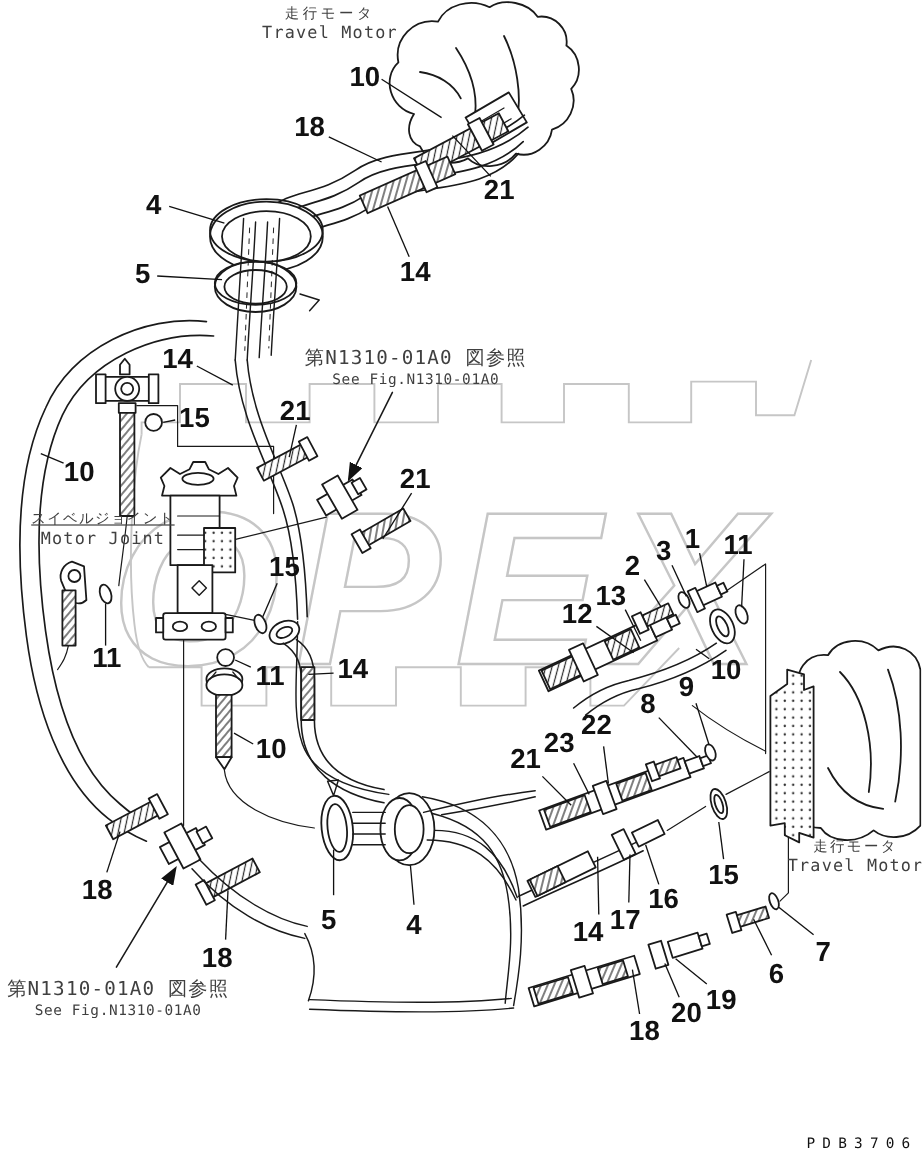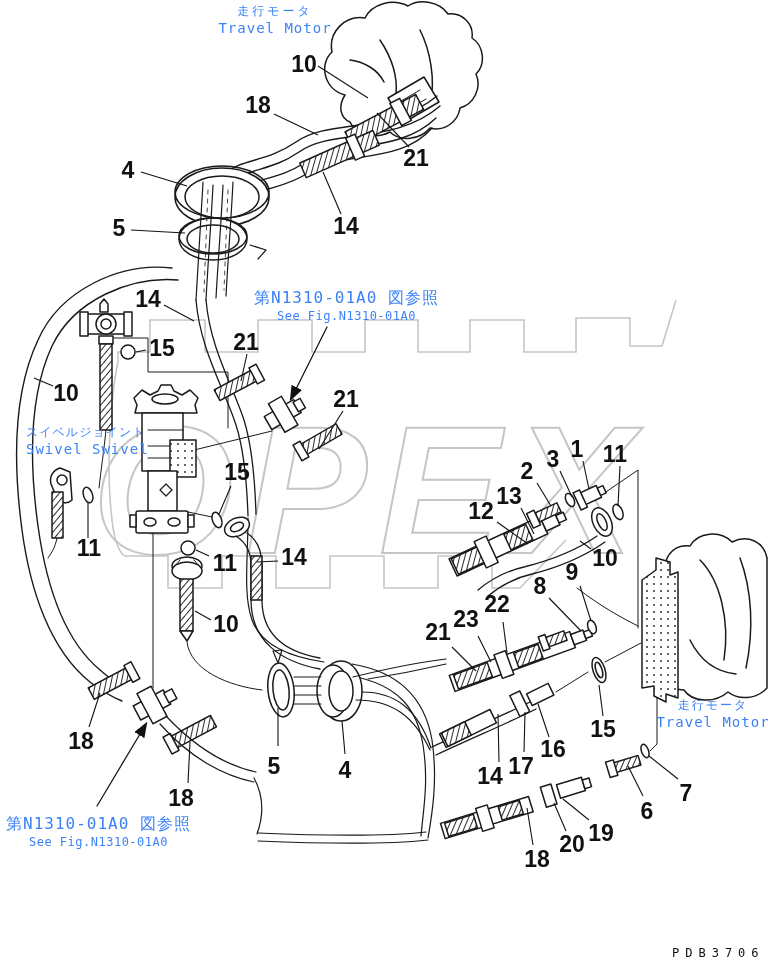--- a/index.html
+++ b/index.html
@@ -1,19 +1,19 @@
 <!DOCTYPE html>
 <html><head>
 <meta charset="utf-8">
 <style>
   html,body{margin:0;padding:0;background:#fff;}
   #page{position:relative;width:768px;height:967px;background:#fff;overflow:hidden;
         font-family:"Liberation Sans",sans-serif;}
   #diagram{position:absolute;left:0;top:0;}
-  .lbl{position:absolute;color:#3b82f6;line-height:1.25;white-space:nowrap;}
+  .lbl{position:absolute;color:#404040;line-height:1.25;white-space:nowrap;}
   .jp{display:block;font:12px "DejaVu Sans Mono",monospace;letter-spacing:3px;}
   .en{display:block;font:14px "DejaVu Sans Mono",monospace;letter-spacing:1px;text-align:center;}
   .ref .jp{font-size:16px;letter-spacing:1px;}
   .ref .en{font-size:12px;letter-spacing:0.5px;}
   .center{text-align:center;}
   .callout{font:bold 23px "Liberation Sans",sans-serif;fill:#111;text-anchor:middle;}
   .leader{stroke:#111;stroke-width:1.1;fill:none;}
   .code{font:12px "DejaVu Sans Mono",monospace;letter-spacing:6px;color:#111;}
 </style>
 </head>
@@ -403,22 +403,22 @@
   <span class="jp">走行モータ</span>
   <span class="en">Travel Motor</span>
 </div>
 
 <div class="lbl ref" style="left:254px;top:288px;">
   <span class="jp">第N1310-01A0 図参照</span>
   <span class="en">See Fig.N1310-01A0</span>
 </div>
 
 <div class="lbl" style="left:26px;top:424px;">
-  <span class="jp" style="letter-spacing:1px;">スイベルジョイント</span>
-  <span class="en">Swivel Swivel</span>
+  <span class="jp" style="letter-spacing:1px;text-decoration:underline;">スイベルジョイント</span>
+  <span class="en">Motor Joint</span>
 </div>
 
 <div class="lbl center" style="left:656px;top:697px;width:114px;">
   <span class="jp" style="letter-spacing:2px;">走行モータ</span>
   <span class="en">Travel Motor</span>
 </div>
 
 <div class="lbl ref" style="left:6px;top:814px;">
   <span class="jp">第N1310-01A0 図参照</span>
   <span class="en">See Fig.N1310-01A0</span>

